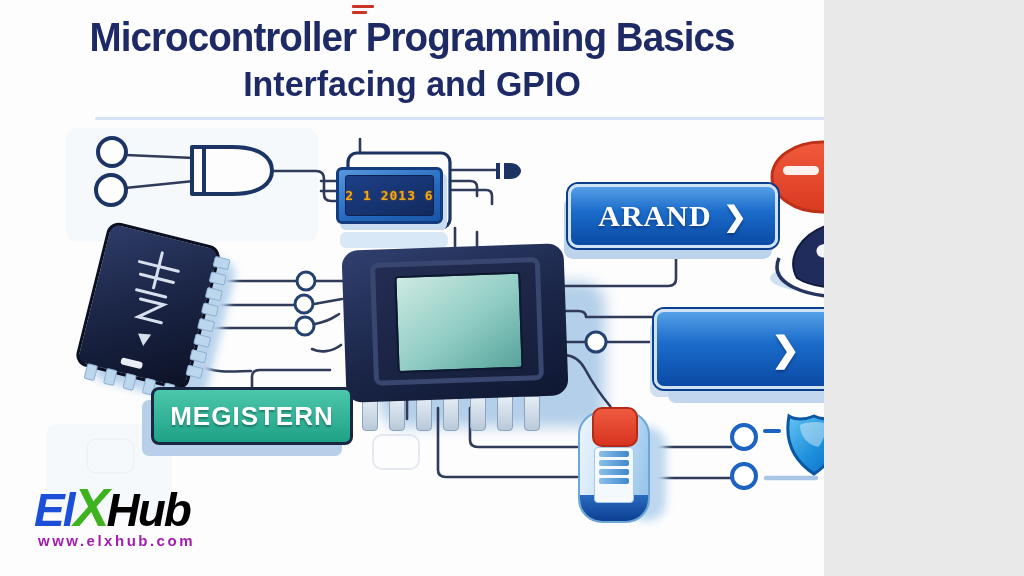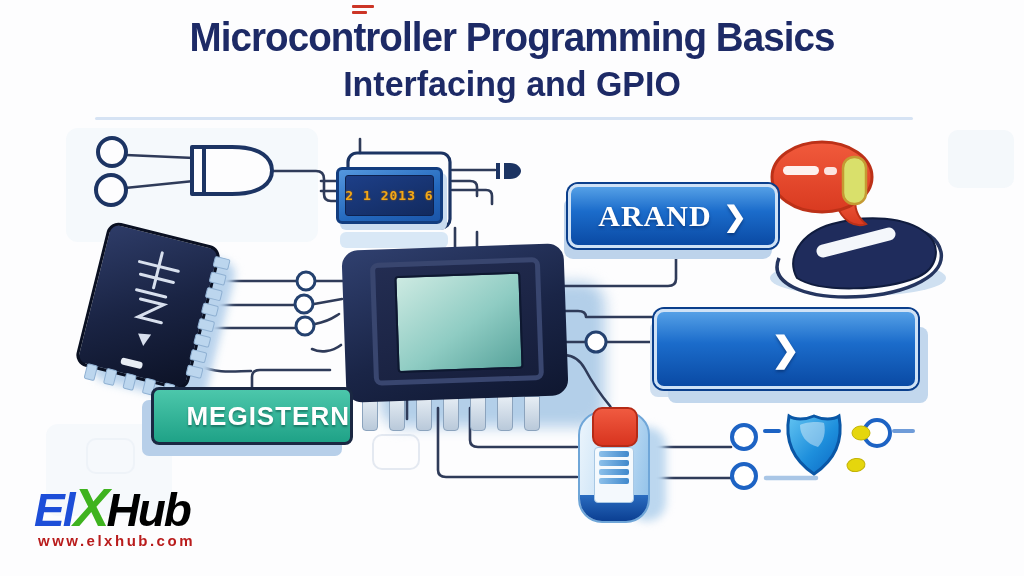--- a/index.html
+++ b/index.html
@@ -1,17 +1,17 @@
 <!DOCTYPE html>
 <html><head>
 <meta charset="utf-8">
 <style>
   html,body { margin:0; padding:0; background:#e9e9e9; }
   #stage {
-    position:relative; width:1024px; height:576px; overflow:hidden;
+    position:relative; width:824px; height:576px; overflow:hidden;
     background:#fdfdfe; font-family:"Liberation Sans", sans-serif;
   }
   
   .title {
     position:absolute; top:14px; left:0; width:100%; text-align:center;
     font-size:41px; font-weight:bold; color:#1d2a66; letter-spacing:-1px;
     transform:scaleX(0.94);
   }
   .subtitle {
     position:absolute; top:64px; left:0; width:100%; text-align:center;
@@ -86,21 +86,21 @@
     box-shadow:0 0 0 2px #0b3f8c, -5px 12px 0 -1px #bdd3eb;
     text-shadow:0 2px 3px rgba(0,30,80,.5);
     font-family:Liberation Serif, serif;
   }
   #btn-arand   { left:568px; top:184px; width:204px; height:58px; font-size:30px; }
   #btn-register{ left:654px; top:309px; width:258px; height:74px; font-size:37px;
     box-shadow:0 0 0 2px #0b3f8c, 12px 16px 0 -2px #c2d7ed, -6px 10px 0 -2px #cfdff0; }
   #btn-megistern { left:151px; top:387px; width:196px; height:52px; font-size:26px;
     background:linear-gradient(180deg,#4cc7ab,#1fa287);
     border:3px solid #1a2742; box-shadow:-10px 12px 0 -1px #b7cfe9;
-    text-shadow:0 2px 2px rgba(0,60,50,.45); border-radius:8px;justify-content:flex-end; }
+    text-shadow:0 2px 2px rgba(0,60,50,.45); border-radius:8px; }
 
   
   #battery { position:absolute; left:574px; top:407px; width:94px; height:118px; z-index:3; }
   #battery .bat-shadow { position:absolute; left:54px; top:20px; width:38px; height:94px;
     background:#bcd7ef; border-radius:20px; filter:blur(4px); }
   #battery .bat-body { position:absolute; left:4px; top:4px; width:68px; height:108px;
     background:linear-gradient(100deg,#ecf5fc 0%,#c2def5 55%,#8fc0e8 100%);
     border:2px solid #6fa6d8; border-radius:24px; overflow:hidden; }
   #battery .bat-bottom { position:absolute; left:0; bottom:0; width:100%; height:26px;
     background:linear-gradient(180deg,#2a6cc0,#0b3f92); }
@@ -112,21 +112,21 @@
   #battery .bat-stripe { height:6px; margin:3px 4px;
     background:linear-gradient(90deg,#8cc0ea,#3f88cc); border-radius:2px; }
 
   
   #logo { position:absolute; left:34px; top:476px; z-index:5;
     font-style:italic; font-weight:bold; font-size:46px; letter-spacing:-2px; white-space:nowrap; }
   #logo .el  { color:#1d4ed8; }
   #logo .x   { color:#3fb31f; font-size:54px; letter-spacing:-3px; }
   #logo .hub { color:#000000; }
   #logo-url { position:absolute; left:38px; top:532px; z-index:5;
-    font-size:15px; font-weight:bold; color:#b91c1c; letter-spacing:2.5px; cursor:pointer; }
+    font-size:15px; font-weight:bold; color:#a21caf; letter-spacing:2.5px; cursor:pointer; }
 
   .ghost-box { position:absolute; border:2.5px solid #e4e9f1; border-radius:10px; z-index:1; }
 </style>
 </head>
 <body>
 
 <div id="stage">
 
   <svg id="wire-layer" width="1024" height="576" viewBox="0 0 1024 576">
     <defs>

